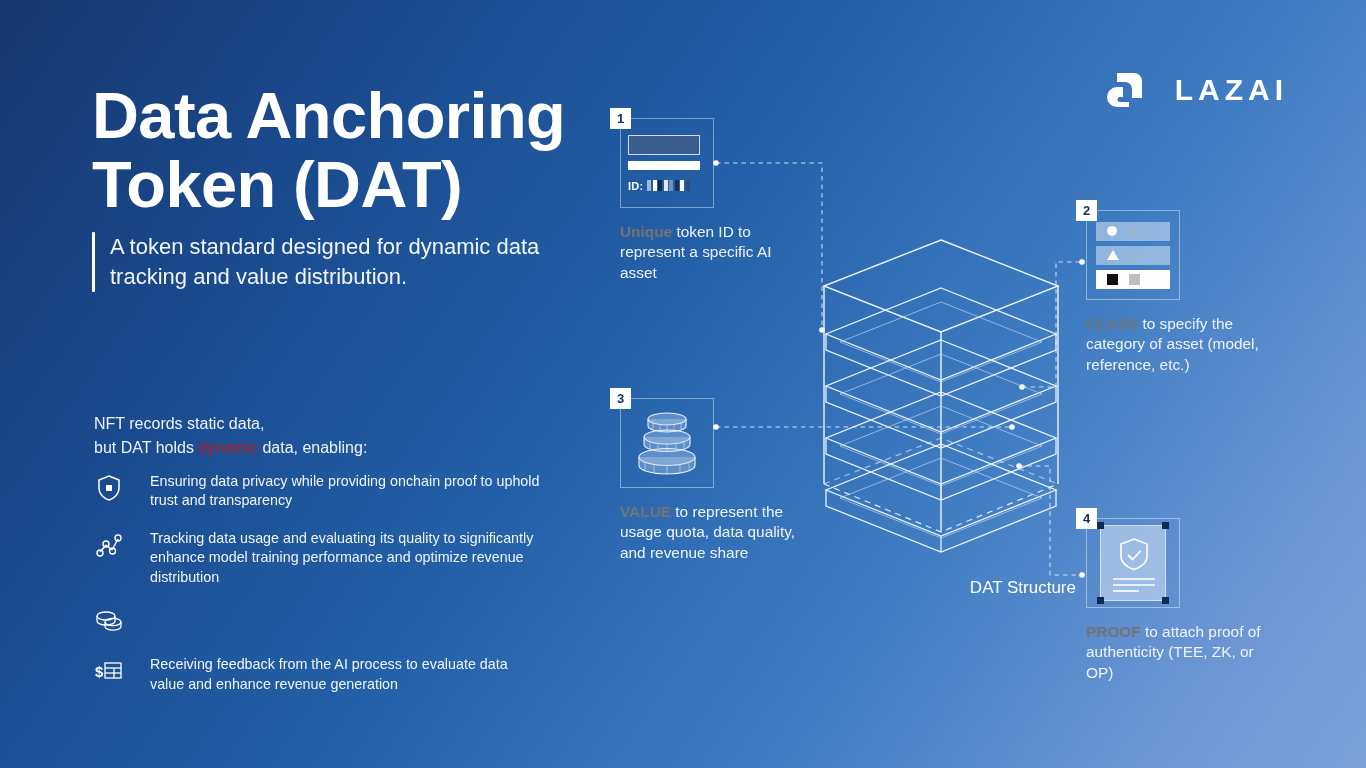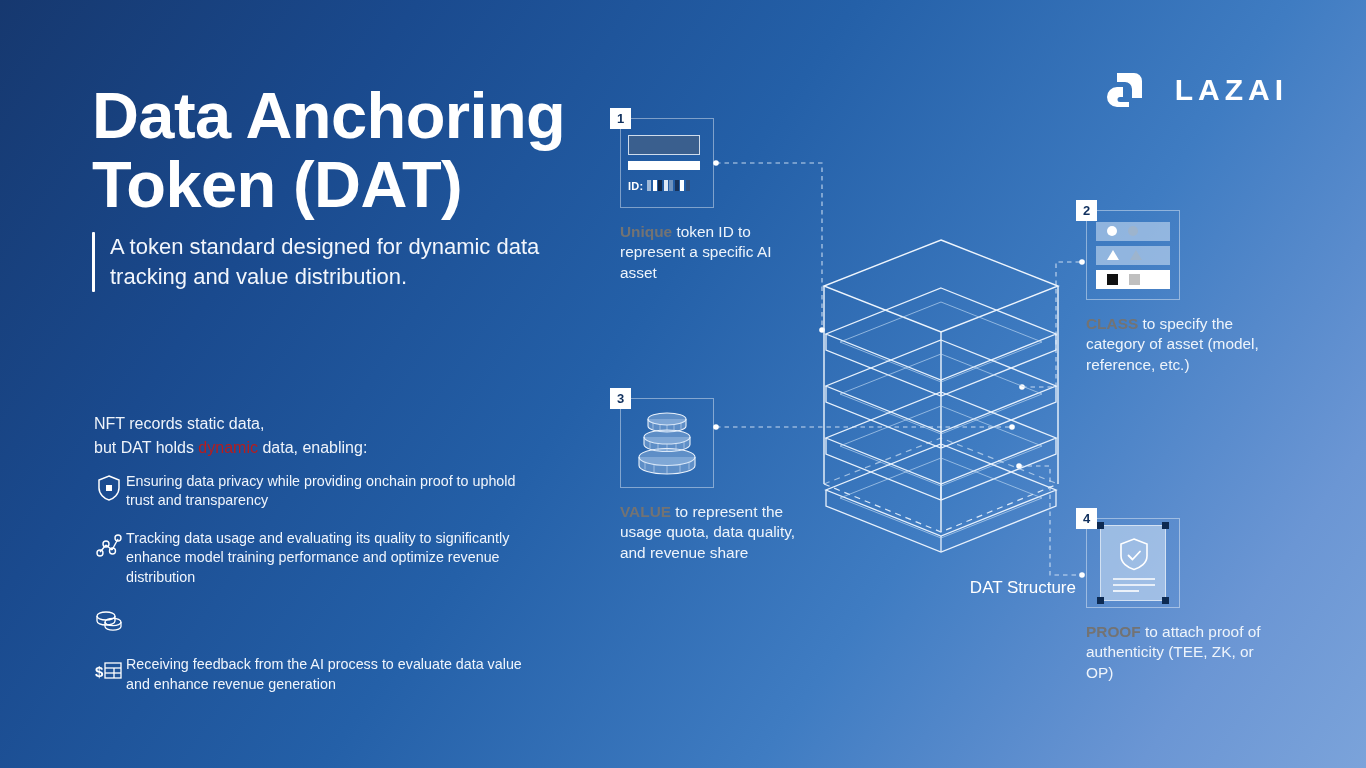--- a/index.html
+++ b/index.html
@@ -75,21 +75,21 @@
 
   .bullets {
     position: absolute;
     left: 94px;
     top: 470px;
     width: 450px;
   }
   .bullet {
     display: flex;
     align-items: flex-start;
-    gap: 2px;
+    gap: 26px;
     margin-bottom: 16px;
   }
   .bullet-icon {
     flex: 0 0 30px;
     width: 30px;
     height: 34px;
     display: flex;
     align-items: center;
     justify-content: center;
     padding-top: 2px;

